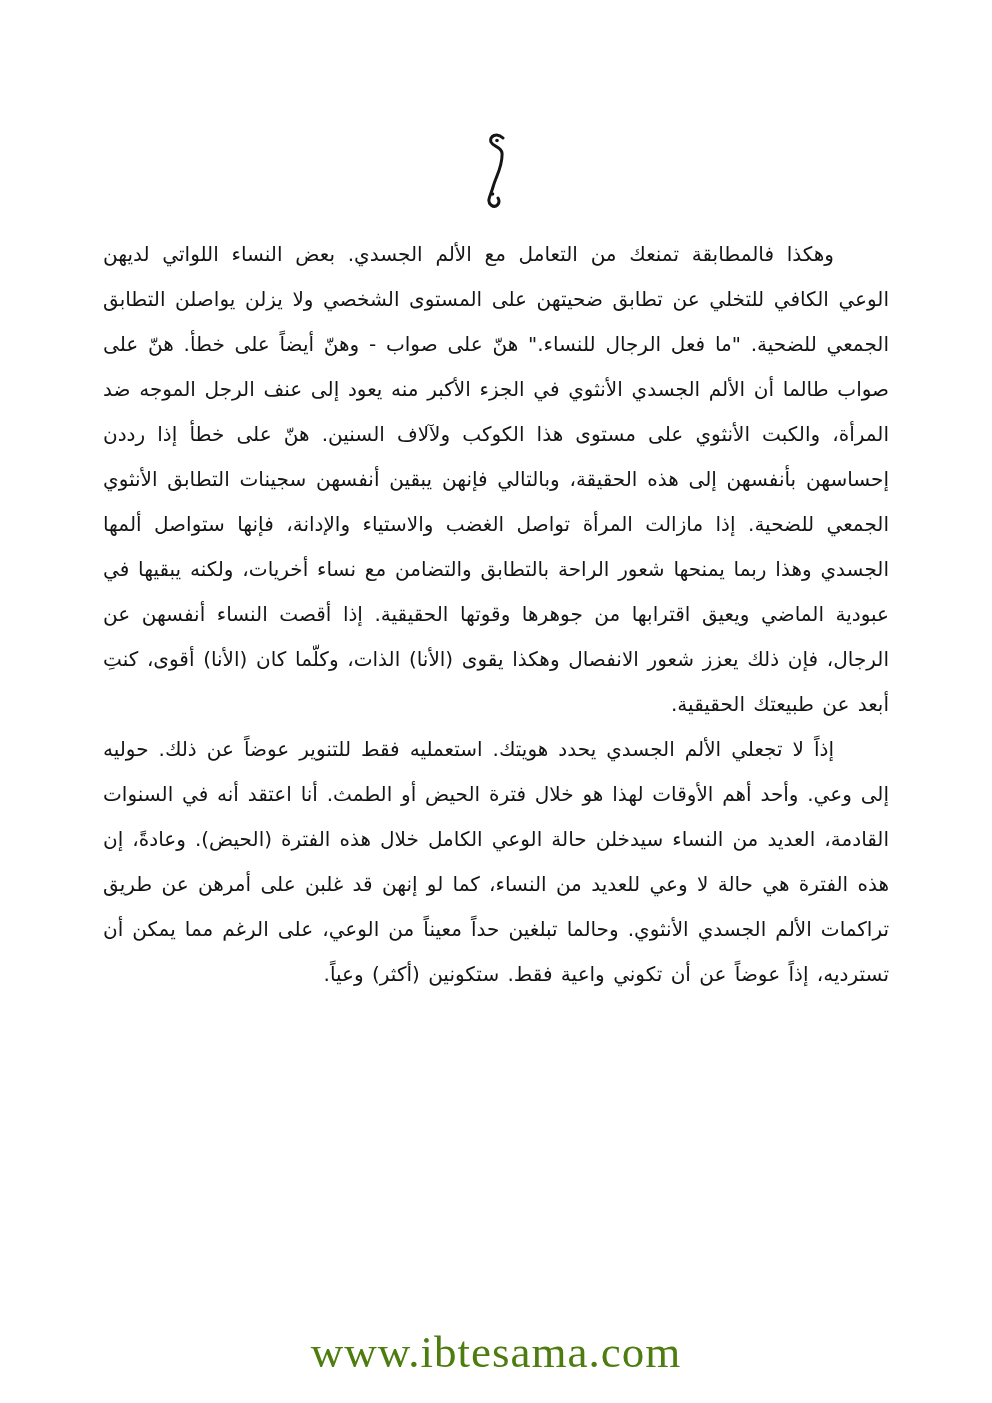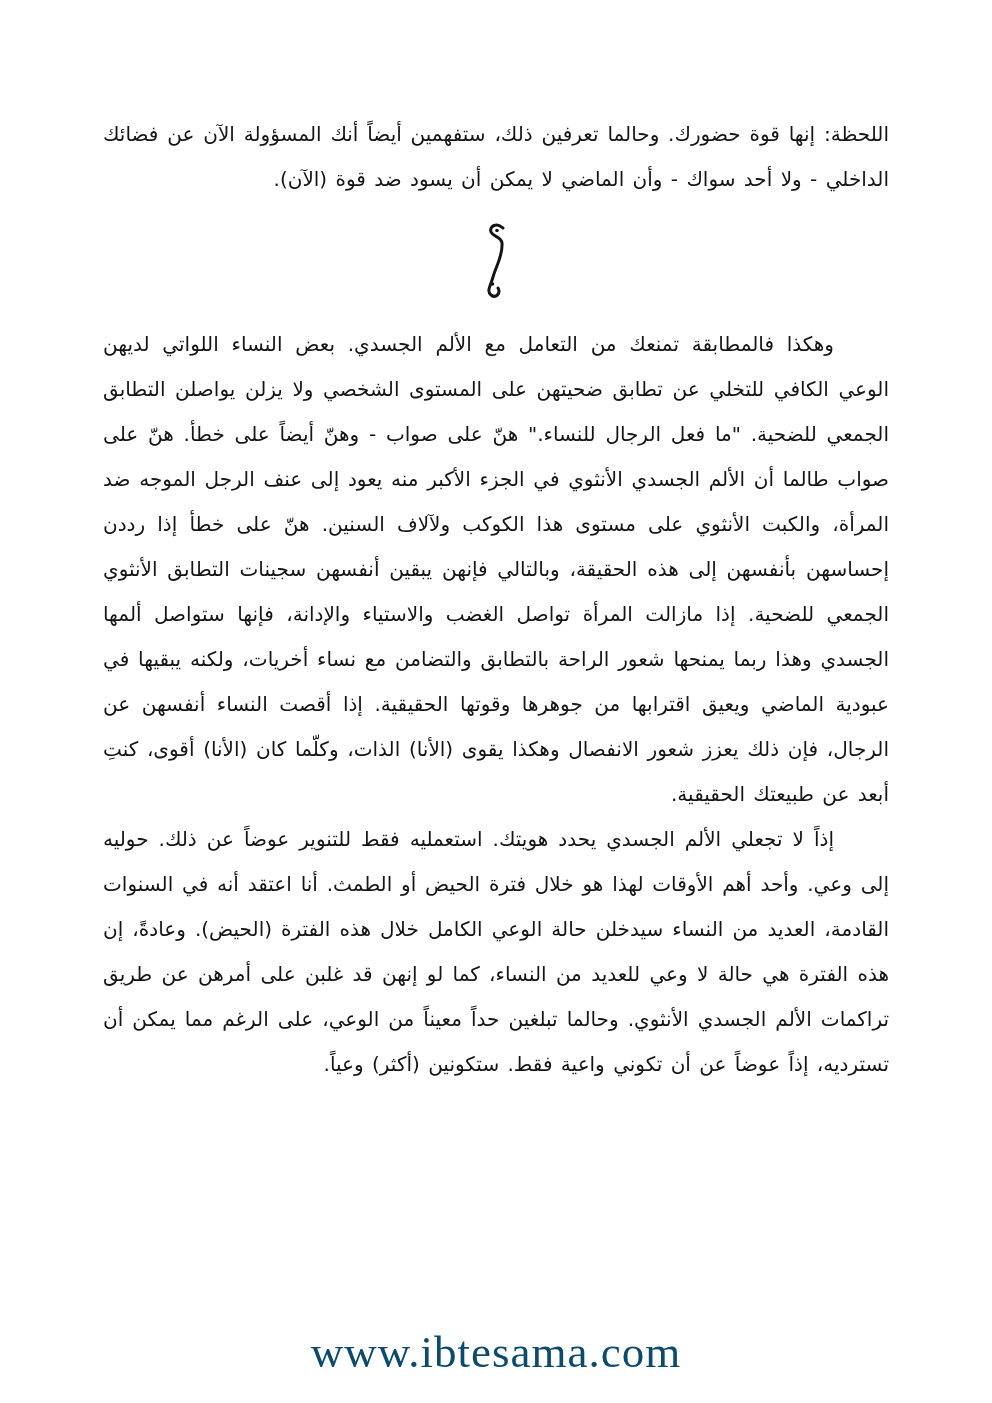--- a/index.html
+++ b/index.html
@@ -55,32 +55,31 @@
   }
   .watermark {
     position: absolute;
     top: 1326px;
     left: 0;
     width: 100%;
     text-align: center;
     direction: ltr;
     font-family: "Liberation Serif", serif;
     font-size: 45px;
-    color: #0c4a6e;
+    color: #4d7c0f;
     letter-spacing: 1px;
   }
 </style>
 </head>
 <body>
 
 <div class="page">
 
   <div class="content">
 
-    <p class="para">اللحظة: إنها قوة حضورك. وحالما تعرفين ذلك، ستفهمين أيضاً أنك المسؤولة الآن عن فضائك الداخلي - ولا أحد سواك - وأن الماضي لا يمكن أن يسود ضد قوة (الآن).</p>
 
     <div class="ornament-wrap">
       <svg width="38" height="80" viewBox="0 0 38 80">
         <path d="M26,6 C20,0 12,4 14,10 C16,15 24,14 25,21 C26,34 19,44 16,55 C14,63 9,69 14,73 C19,77 24,71 21,66" fill="none" stroke="#151515" stroke-width="3" stroke-linecap="round"></path>
         <circle cx="20" cy="8.5" r="1.8" fill="#151515"></circle>
         <circle cx="15.5" cy="62" r="1.8" fill="#151515"></circle>
       </svg>
     </div>
 
     <p class="para indented">وهكذا فالمطابقة تمنعك من التعامل مع الألم الجسدي. بعض النساء اللواتي لديهن الوعي الكافي للتخلي عن تطابق ضحيتهن على المستوى الشخصي ولا يزلن يواصلن التطابق الجمعي للضحية. "ما فعل الرجال للنساء." هنّ على صواب - وهنّ أيضاً على خطأ. هنّ على صواب طالما أن الألم الجسدي الأنثوي في الجزء الأكبر منه يعود إلى عنف الرجل الموجه ضد المرأة، والكبت الأنثوي على مستوى هذا الكوكب ولآلاف السنين. هنّ على خطأ إذا رددن إحساسهن بأنفسهن إلى هذه الحقيقة، وبالتالي فإنهن يبقين أنفسهن سجينات التطابق الأنثوي الجمعي للضحية. إذا مازالت المرأة تواصل الغضب والاستياء والإدانة، فإنها ستواصل ألمها الجسدي وهذا ربما يمنحها شعور الراحة بالتطابق والتضامن مع نساء أخريات، ولكنه يبقيها في عبودية الماضي ويعيق اقترابها من جوهرها وقوتها الحقيقية. إذا أقصت النساء أنفسهن عن الرجال، فإن ذلك يعزز شعور الانفصال وهكذا يقوى (الأنا) الذات، وكلّما كان (الأنا) أقوى، كنتِ أبعد عن طبيعتك الحقيقية.</p>

